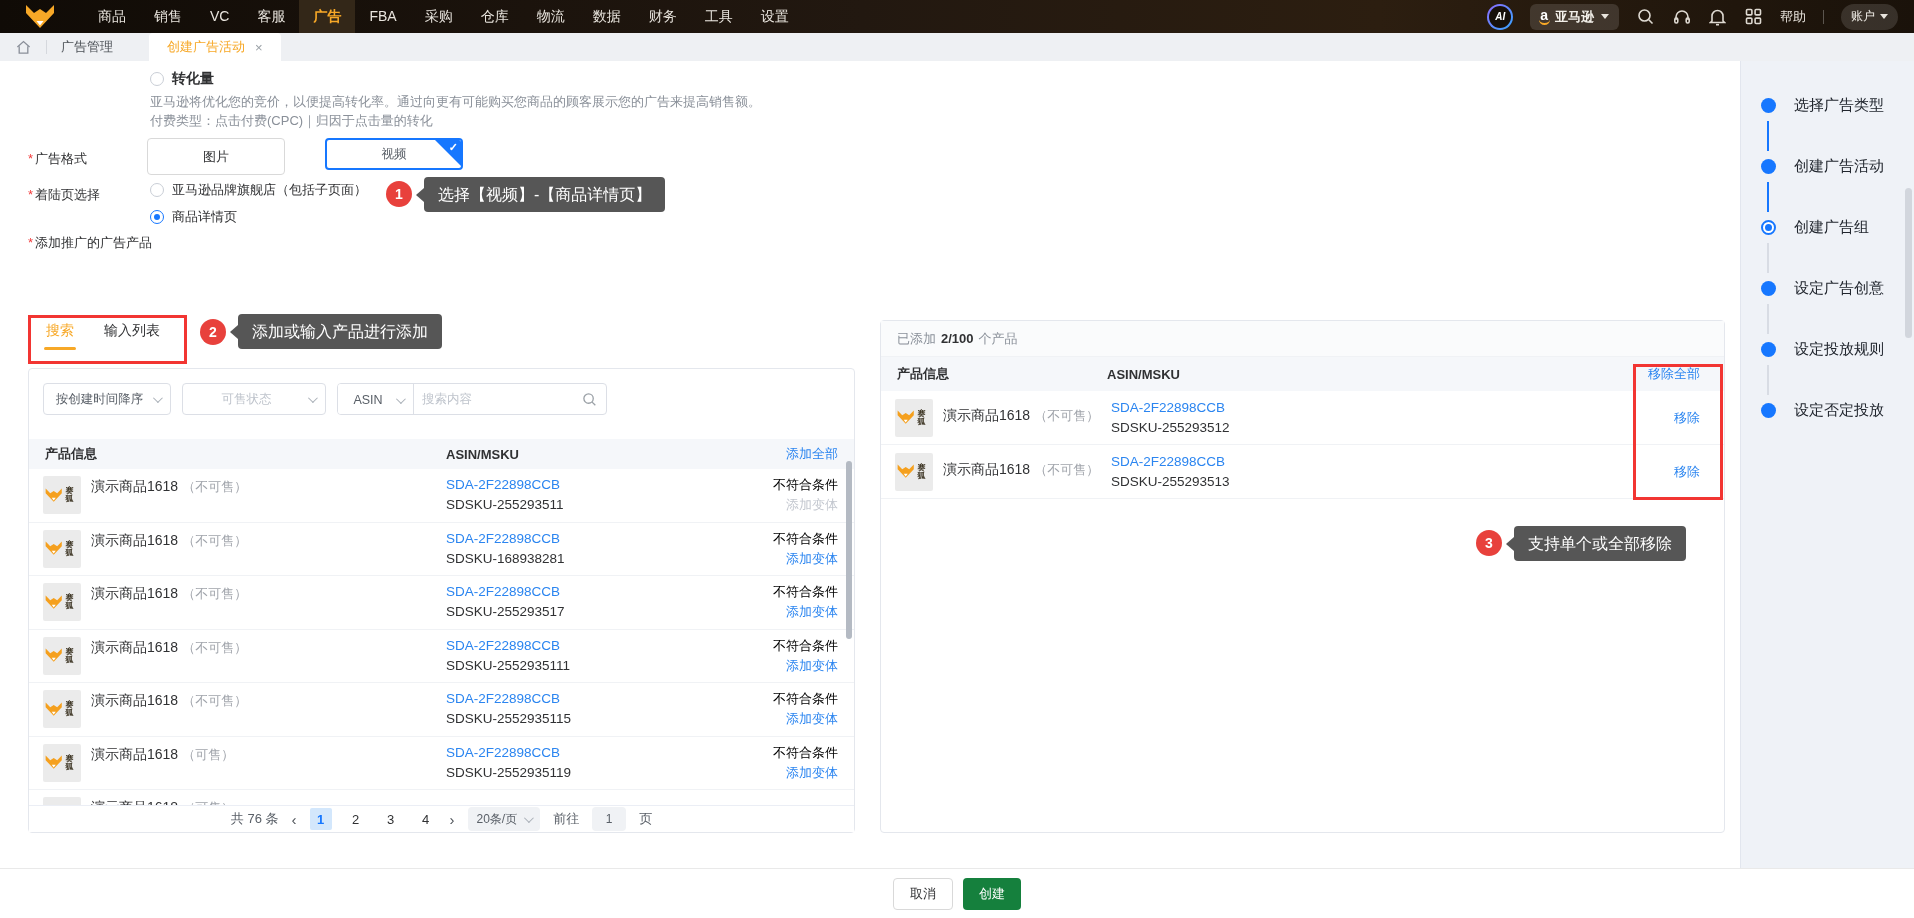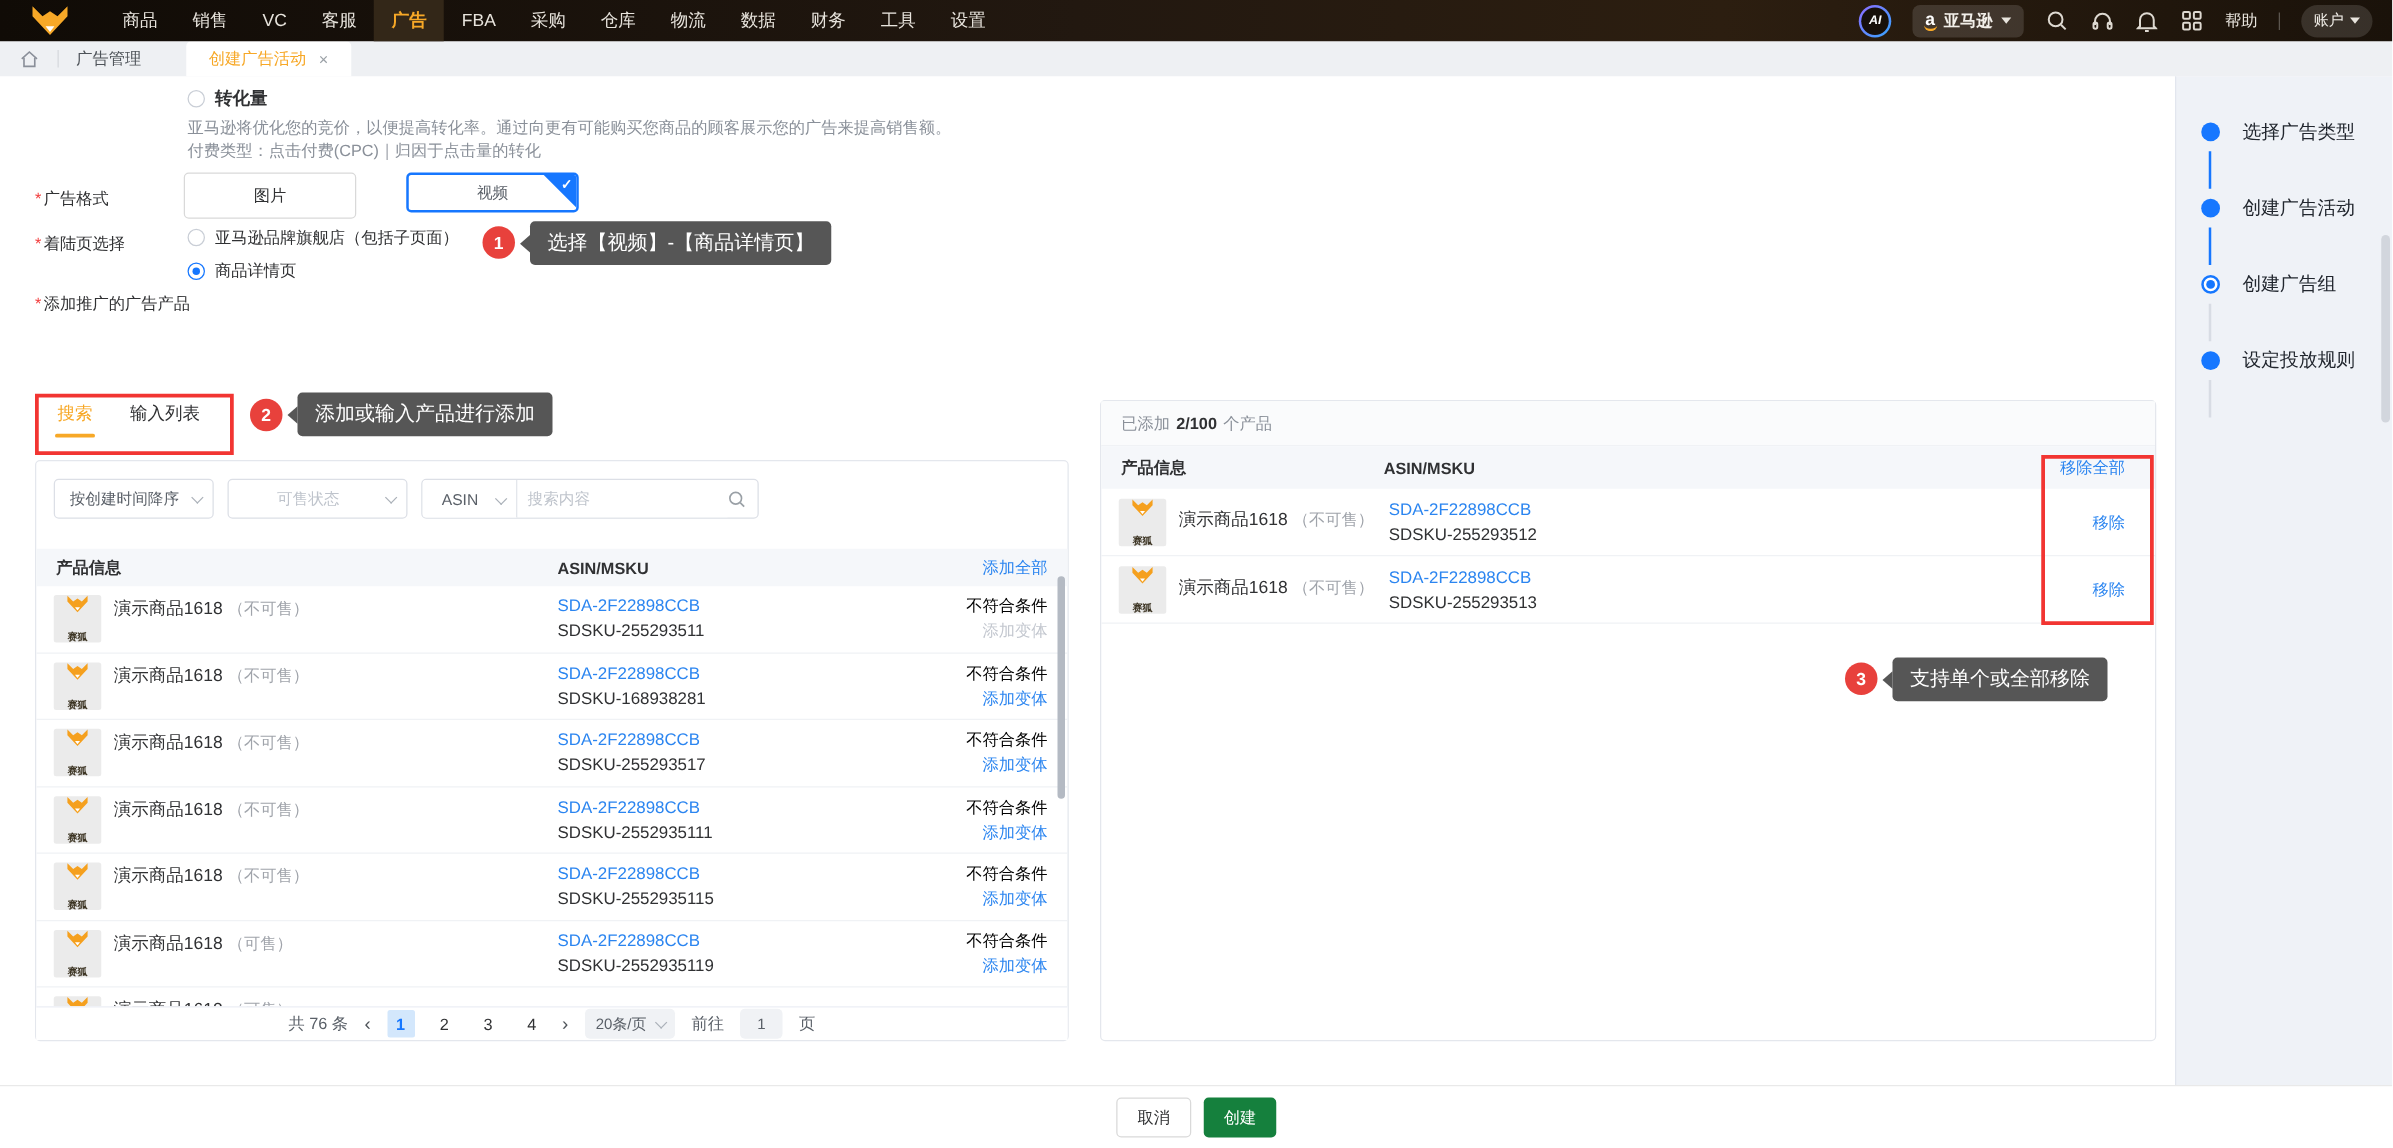--- a/index.html
+++ b/index.html
@@ -102,21 +102,21 @@
   .th-link { margin-left:auto; padding-right:16px; font-weight:normal; color:#2b85f0; cursor:pointer; font-size:13px; }
 
   .rows-clip { position:absolute; left:0; right:0; overflow:hidden; }
   .lp .rows-clip { top:100px; height:337px; }
   .rp .rows-clip { top:70px; height:110px; }
   .prow { height:53.5px; display:flex; align-items:stretch; border-bottom:1px solid #f0f2f5; padding-left:14px; }
   .rp .prow { height:54px; }
   .c-info { display:flex; align-items:center; gap:10px; }
   .lp .c-info { width:403px; }
   .rp .c-info { width:216px; }
-  .thumb { width:38px; height:38px; background:#ebebeb; border-radius:2px; display:flex; flex-direction:column; align-items:center; justify-content:space-between; gap:1px; flex:none; }
+  .thumb { width:38px; height:38px; background:#ebebeb; border-radius:2px; display:flex; flex-direction:row; align-items:center; justify-content:space-between; gap:1px; flex:none; }
   .thumb-label { font-size:8px; color:#3c3423; font-weight:bold; line-height:1; }
   .pname { font-size:14px; color:#303133; white-space:nowrap; align-self:flex-start; margin-top:9px; }
   .pstatus { font-size:13px; color:#a0a4ab; margin-left:4px; }
   .c-sku { display:flex; flex-direction:column; justify-content:center; gap:2px; font-size:13.5px; line-height:18px; }
   .asin { color:#2b85f0; text-decoration:none; cursor:pointer; }
   .skuv { color:#303133; }
   .c-right { margin-left:auto; padding-right:16px; display:flex; flex-direction:column; justify-content:center; align-items:flex-end; gap:2px; font-size:13px; line-height:18px; }
   .cond { color:#000000; }
   .variant { cursor:pointer; }
   .variant.enabled { color:#2b85f0; }
@@ -256,21 +256,29 @@
     <div class="step c-blue">
       <span class="dot"></span>
       <span class="step-label">创建广告活动</span>
     </div>
     <div class="step current c-gray">
       <span class="dot"></span>
       <span class="step-label">创建广告组</span>
     </div>
     <div class="step c-gray">
       <span class="dot"></span>
+      <span class="step-label">设定广告创意</span>
+    </div>
+    <div class="step c-gray">
+      <span class="dot"></span>
       <span class="step-label">设定投放规则</span>
+    </div>
+    <div class="step c-none">
+      <span class="dot"></span>
+      <span class="step-label">设定否定投放</span>
     </div>
   </aside>
   <div class="page-scroll"></div>
 
   <div class="abs opt-row" style="left:150px; top:70px;">
     <span class="radio"></span>
     <span class="opt-title">转化量</span>
   </div>
   <div class="abs desc" style="left:150px; top:93px;">亚马逊将优化您的竞价，以便提高转化率。通过向更有可能购买您商品的顾客展示您的广告来提高销售额。</div>
   <div class="abs desc" style="left:150px; top:112px;">付费类型：点击付费(CPC)｜归因于点击量的转化</div>

